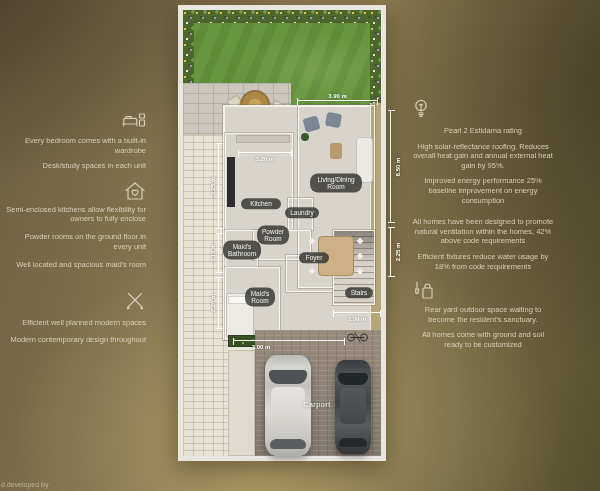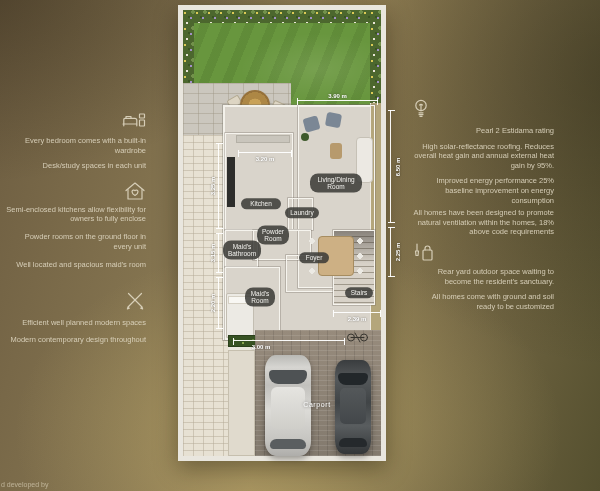--- a/index.html
+++ b/index.html
@@ -9,21 +9,21 @@
     background:
       radial-gradient(ellipse 380px 260px at 48% 88%, rgba(203,183,114,.50), rgba(203,183,114,0) 72%),
       radial-gradient(ellipse 500px 320px at -5% -5%, rgba(25,18,8,.38), rgba(25,18,8,0) 65%),
       radial-gradient(ellipse 480px 420px at 105% 15%, rgba(28,26,12,.42), rgba(28,26,12,0) 70%),
       linear-gradient(105deg, #6d5d41 0%, #83734f 30%, #968357 52%, #756845 75%, #55502f 100%);
   }
   
   .col{position:absolute;color:#ded6c0;font-size:7.5px;line-height:9.6px;}
   .col p{margin:0;opacity:.92;}
   .col-left{left:6px;top:110px;width:140px;text-align:right;}
-  .col-right{left:412px;top:98px;width:142px;text-align:right;}
+  .col-right{left:412px;top:98px;width:142px;text-align:center;}
   .icon{display:block;opacity:.92;}
   .col-left .icon{margin-left:auto;}
   .icon svg{display:block;stroke:#ded6c0;fill:none;stroke-width:1.2;stroke-linecap:round;stroke-linejoin:round;}
   
   .plan{position:absolute;left:178px;top:5px;width:208px;height:456px;background:#e9e6de;
         box-shadow:0 8px 22px rgba(20,15,5,.38);}
   .plan *{position:absolute;box-sizing:border-box;}
   .garden{left:5px;top:5px;width:198px;height:95px;background-color:#68963e;
     background-image:radial-gradient(ellipse 120px 55px at 68% 62%, rgba(255,255,235,.10), transparent 65%),
       repeating-linear-gradient(112deg, rgba(55,85,28,.16) 0 9px, transparent 9px 21px);}
@@ -132,22 +132,23 @@
 <aside class="col col-right">
   <span class="icon" style="width:18px;height:22px;margin-bottom:6px;">
     <svg width="18" height="22" viewBox="0 0 18 22">
         <circle cx="9" cy="7.5" r="5.2"></circle>
         <path d="M7.6 7c.4-.8 2.4-.8 2.8 0M9 7.3v5.4"></path>
         <path d="M7 14.8h4M7 16.6h4M8 18.4h2"></path>
       </svg>
   </span>
   <p style="margin-bottom:6px;">Pearl 2 Estidama rating</p>
   <p style="margin-bottom:6px;">High solar-reflectance roofing. Reduces overall heat gain and annual external heat gain by 95%.</p>
-  <p style="margin-bottom:3px;">Improved energy performance 25% baseline improvement on energy consumption</p>
-  <p style="margin-bottom:6px;">All homes have been designed to promote natural ventilation within the homes, 18% above code requirements</p>
+  <p style="margin-bottom:12px;">Improved energy performance 25% baseline improvement on energy consumption</p>
+  <p style="margin-bottom:6px;">All homes have been designed to promote natural ventilation within the homes, 42% above code requirements</p>
+  <p style="margin-bottom:10px;">Efficient fixtures reduce water usage by 18% from code requirements</p>
   <span class="icon" style="width:24px;height:20px;margin-bottom:4px;">
     <svg width="24" height="20" viewBox="0 0 24 20">
         <path d="M5 1v7M3.5 8h3L6 12.5H4z"></path>
         <rect x="11" y="7" width="9" height="10" rx="1"></rect>
         <path d="M13 7V5.5a2.5 2.5 0 0 1 5 0V7"></path>
       </svg>
   </span>
   <p style="margin-bottom:6px;">Rear yard outdoor space waiting to become the resident's sanctuary.</p>
   <p>All homes come with ground and soil ready to be customized</p>
 </aside>

